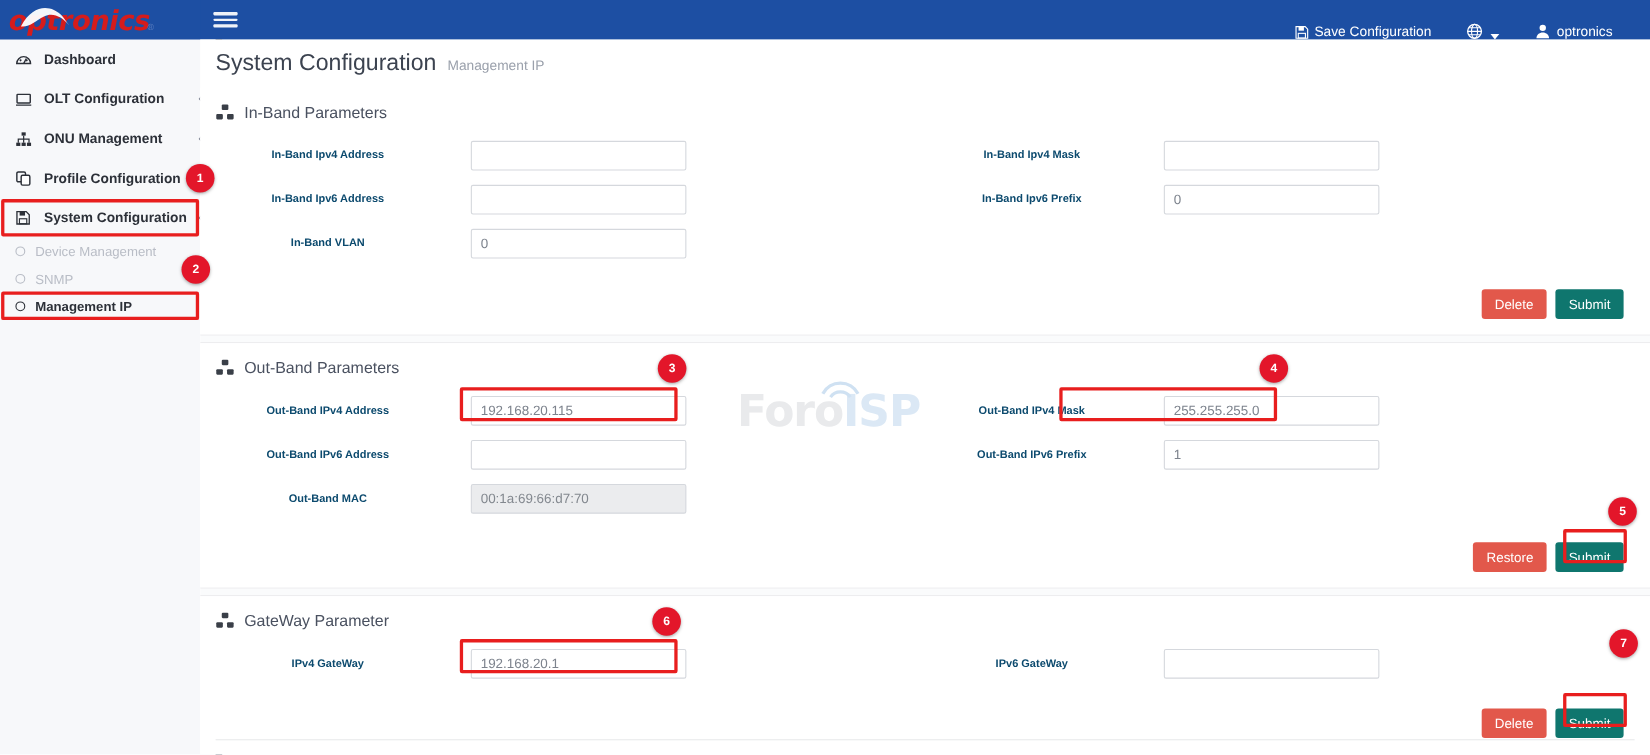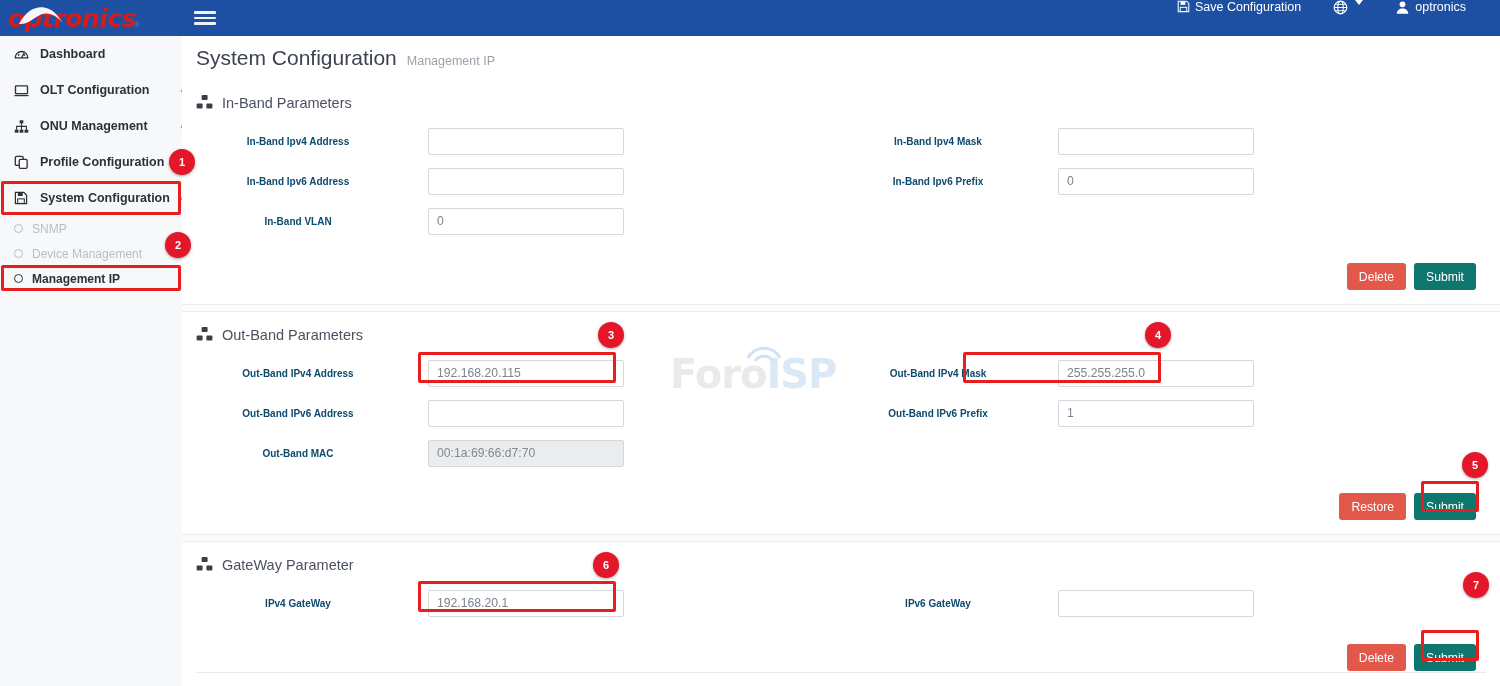--- a/index.html
+++ b/index.html
@@ -38,21 +38,21 @@
     margin-left: 12px; width: 22px; height: 20px;
     display: flex; flex-direction: column; justify-content: center; gap: 3px;
     cursor: pointer;
   }
   .hamburger span { display: block; height: 2.5px; background: #eef2f8; border-radius: 1px; }
   .topbar-right {
     margin-left: auto; display: flex; align-items: center;
     gap: 0px; padding-right: 18px; color: #ffffff; font-size: 12.5px;
   }
   .tb-item {
-    display: flex; align-items: flex-start; gap: 5px;
+    display: flex; align-items: flex-end; gap: 5px;
     padding: 0 16px; height: 36px; cursor: pointer; white-space: nowrap;
   }
   .tb-icon { display: inline-flex; align-items: center; }
   .caret-dn {
     width: 0; height: 0; border-left: 4px solid transparent;
     border-right: 4px solid transparent; border-top: 5px solid #ffffff;
     margin-left: 2px;
   }
 
   
@@ -280,26 +280,26 @@
           <rect x="4.4" y="1.9" width="5.6" height="3.8" fill="#2c3038"></rect>
           <rect x="4.2" y="9" width="7.6" height="5.2" fill="none" stroke="#2c3038" stroke-width="1.2"></rect>
         </svg>
       </span>
       <span class="si-label">System Configuration</span>
       <span class="si-chev">‹</span>
     </div>
 
     <div class="side-sub">
       <span class="ring"></span>
-      <span>SNMP</span>
+      <span>Device Management</span>
     </div>
 
     <div class="side-sub">
       <span class="ring"></span>
-      <span>Device Management</span>
+      <span>SNMP</span>
     </div>
 
     <div class="side-sub active">
       <span class="ring"></span>
       <span>Management IP</span>
     </div>
 
   </div>
 
   <div class="main">

